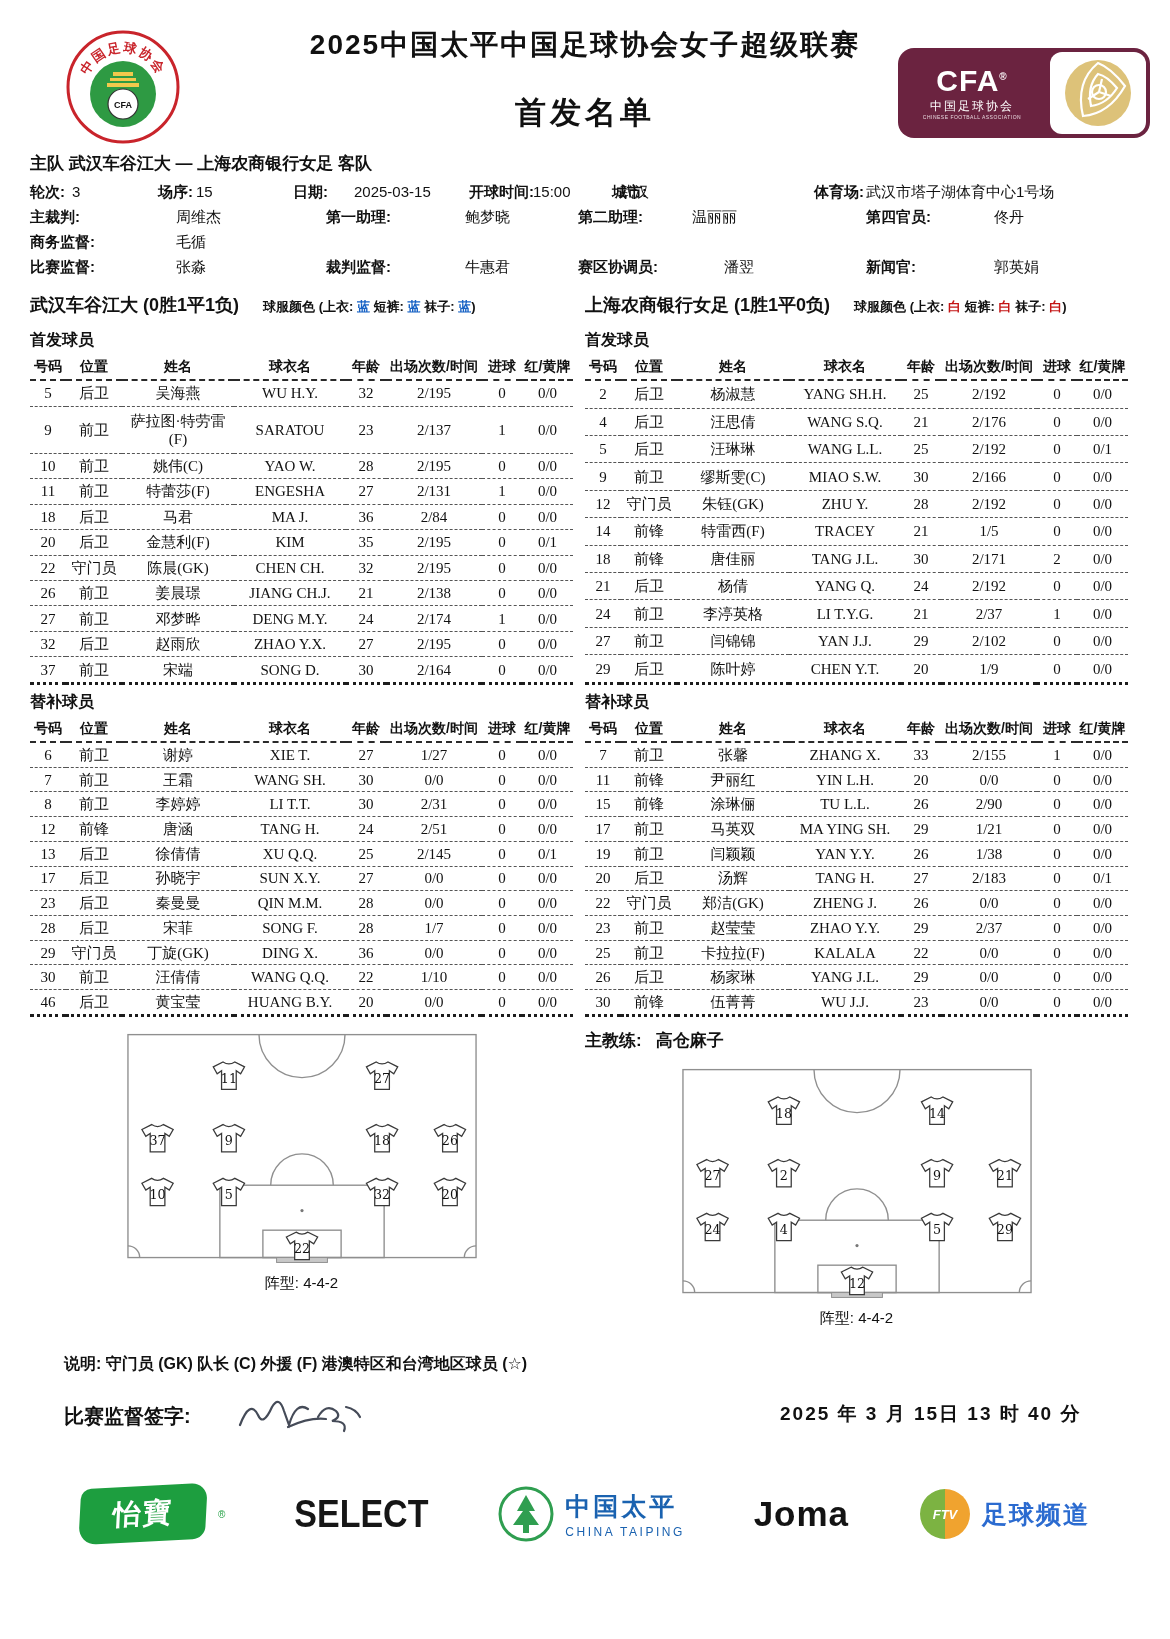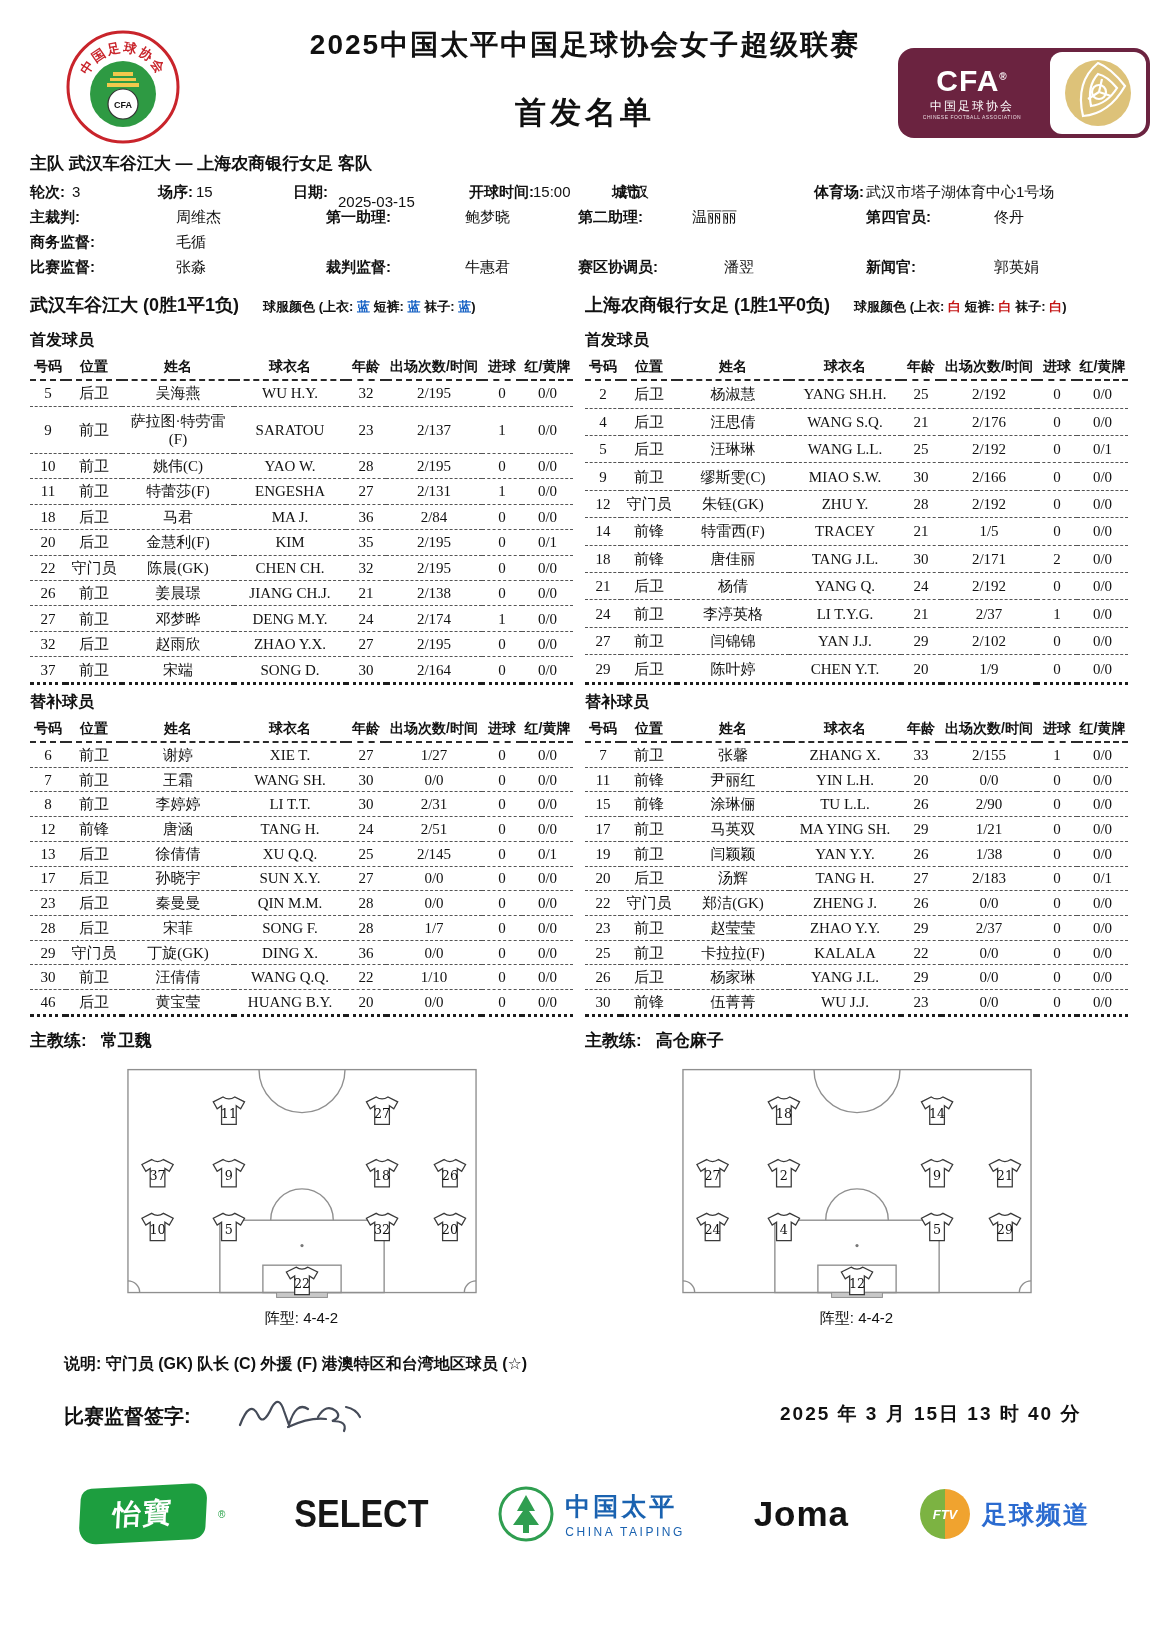--- a/index.html
+++ b/index.html
@@ -118,21 +118,21 @@
 </div>
 
 <div class="teams-line">主队 武汉车谷江大 — 上海农商银行女足 客队</div>
 <div class="info">
     <div class="info-row">
       <span class="info-label" style="left: 0px;">轮次:</span>
       <span class="info-value" style="left: 42px;">3</span>
       <span class="info-label" style="left: 128px;">场序:</span>
       <span class="info-value" style="left: 166px;">15</span>
       <span class="info-label" style="left: 263px;">日期:</span>
-      <span class="info-value" style="left: 308px; margin-top: 10px;">2025-03-15</span>
+      <span class="info-value" style="left: 324px;">2025-03-15</span>
       <span class="info-label" style="left: 439px;">开球时间:</span>
       <span class="info-value" style="left: 503px;">15:00</span>
       <span class="info-label" style="left: 582px;">城市:</span>
       <span class="info-value" style="left: 589px; text-align: center;">武汉</span>
       <span class="info-label" style="left: 784px;">体育场:</span>
       <span class="info-value" style="left: 836px;">武汉市塔子湖体育中心1号场</span>
     </div>
     <div class="info-row">
       <span class="info-label" style="left: 0px;">主裁判:</span>
       <span class="info-value" style="left: 146px; text-align: center;">周维杰</span>
@@ -441,21 +441,20 @@
             <td>后卫</td>
             <td>黄宝莹</td>
             <td>HUANG B.Y.</td>
             <td>20</td>
             <td>0/0</td>
             <td>0</td>
             <td>0/0</td>
           </tr>
         </tbody>
     </table>
-    <div class="coach"><span>主教练:</span><span class="coach-name">常卫魏</span></div>
     <div class="pitch-wrap">
       <svg class="pitch" width="352" height="238" viewBox="0 0 360 240">
         <g stroke="#8f8f8f" stroke-width="1.4" fill="none">
           <rect x="2" y="2" width="356" height="228"></rect>
           <path d="M136,2 A44,44 0 0 0 224,2"></path>
           <rect x="96" y="156" width="168" height="74"></rect>
           <path d="M148,156 A32,32 0 0 1 212,156"></path>
           <rect x="140" y="202" width="80" height="28"></rect>
           <path d="M2,218 A12,12 0 0 1 14,230"></path>
           <path d="M358,218 A12,12 0 0 0 346,230"></path>

